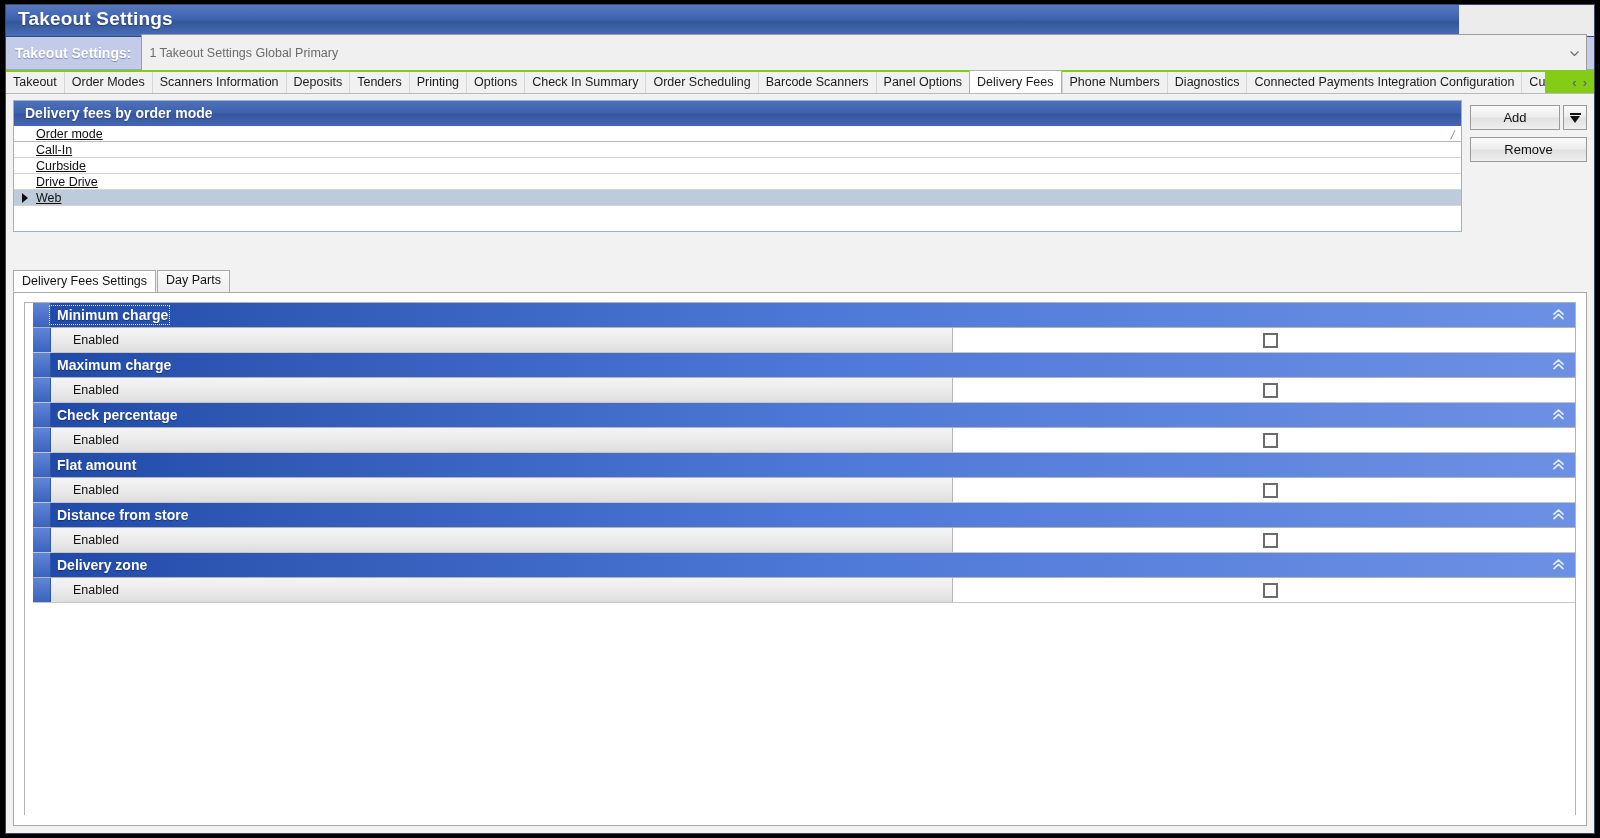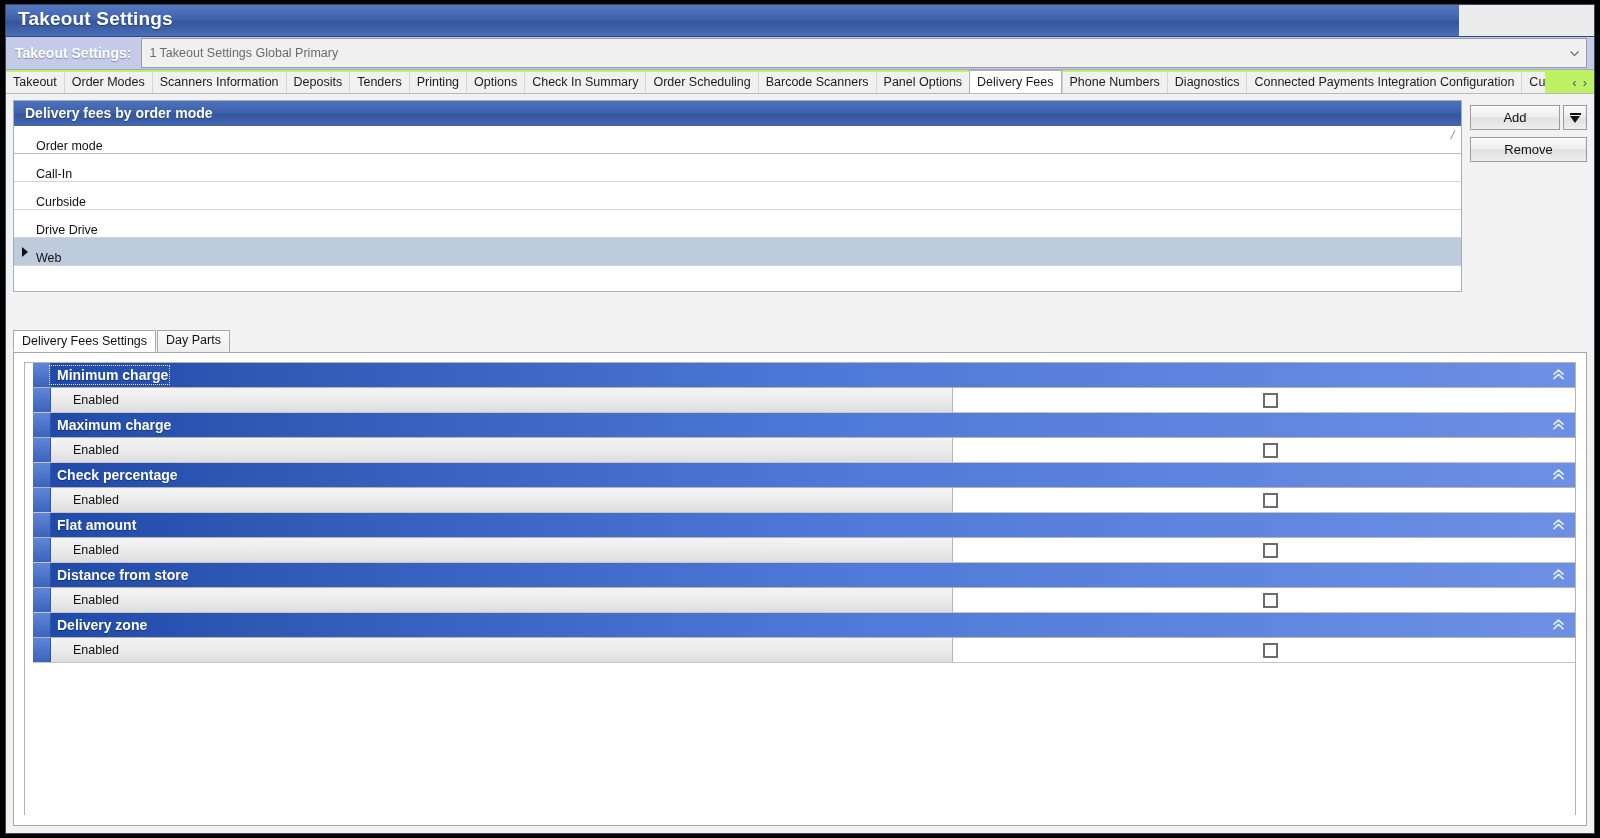--- a/index.html
+++ b/index.html
@@ -64,21 +64,21 @@
     color: #ffffff;
     font-weight: bold;
     font-size: 14px;
     text-shadow: 0 1px 1px rgba(40,60,120,.45);
     margin-right: 10px;
     white-space: nowrap;
   }
   .combo {
     position: relative;
     flex: 1;
-    height: 30px;
+    height: 38px;
     background: #f0f0f0;
     border: 1px solid #9c9c9c;
     display: flex;
     align-items: center;
   }
   .combo-value {
     padding-left: 7px;
     font-size: 12.5px;
     color: #6b6b6b;
     white-space: nowrap;
@@ -89,21 +89,21 @@
     margin-top: -2px;
     width: 9px; height: 5px;
     color: #6d6d6d;
   }
   .combo-arrow svg { display: block; }
 
   
   .tabstrip {
     flex: 0 0 24px;
     height: 24px;
-    background: #bef264;
+    background: #84cc16;
     display: flex;
     align-items: flex-end;
     border-bottom: 1px solid #b9b9b9;
     position: relative;
     overflow: hidden;
   }
   .tab {
     height: 21px;
     line-height: 21px;
     padding: 0 7px;
@@ -166,27 +166,28 @@
     background: linear-gradient(to bottom, #4f72bb 0%, #3d60ad 48%, #33569c 52%, #4668b3 100%);
     color: #ffffff;
     font-weight: bold;
     font-size: 14px;
     padding-left: 11px;
     text-shadow: 0 1px 1px rgba(0,0,0,.3);
   }
   .grid-body { background: #ffffff; }
   .grid-row {
     position: relative;
-    height: 28px;
+    height: 16px;
     display: flex;
     align-items: flex-end;
     border-bottom: 1px solid #d4d4d4;
     padding-left: 22px;
     font-size: 12.5px;
     color: #111;
+    text-decoration: underline;
   }
   .grid-row.header-row {
     border-bottom: 1px solid #b9b9b9;
   }
   .grid-row.header-row .sortmark {
     position: absolute;
     right: 7px; top: 2px;
     color: #7d8a9c;
     font-size: 12px;
     transform: skewX(-12deg);

